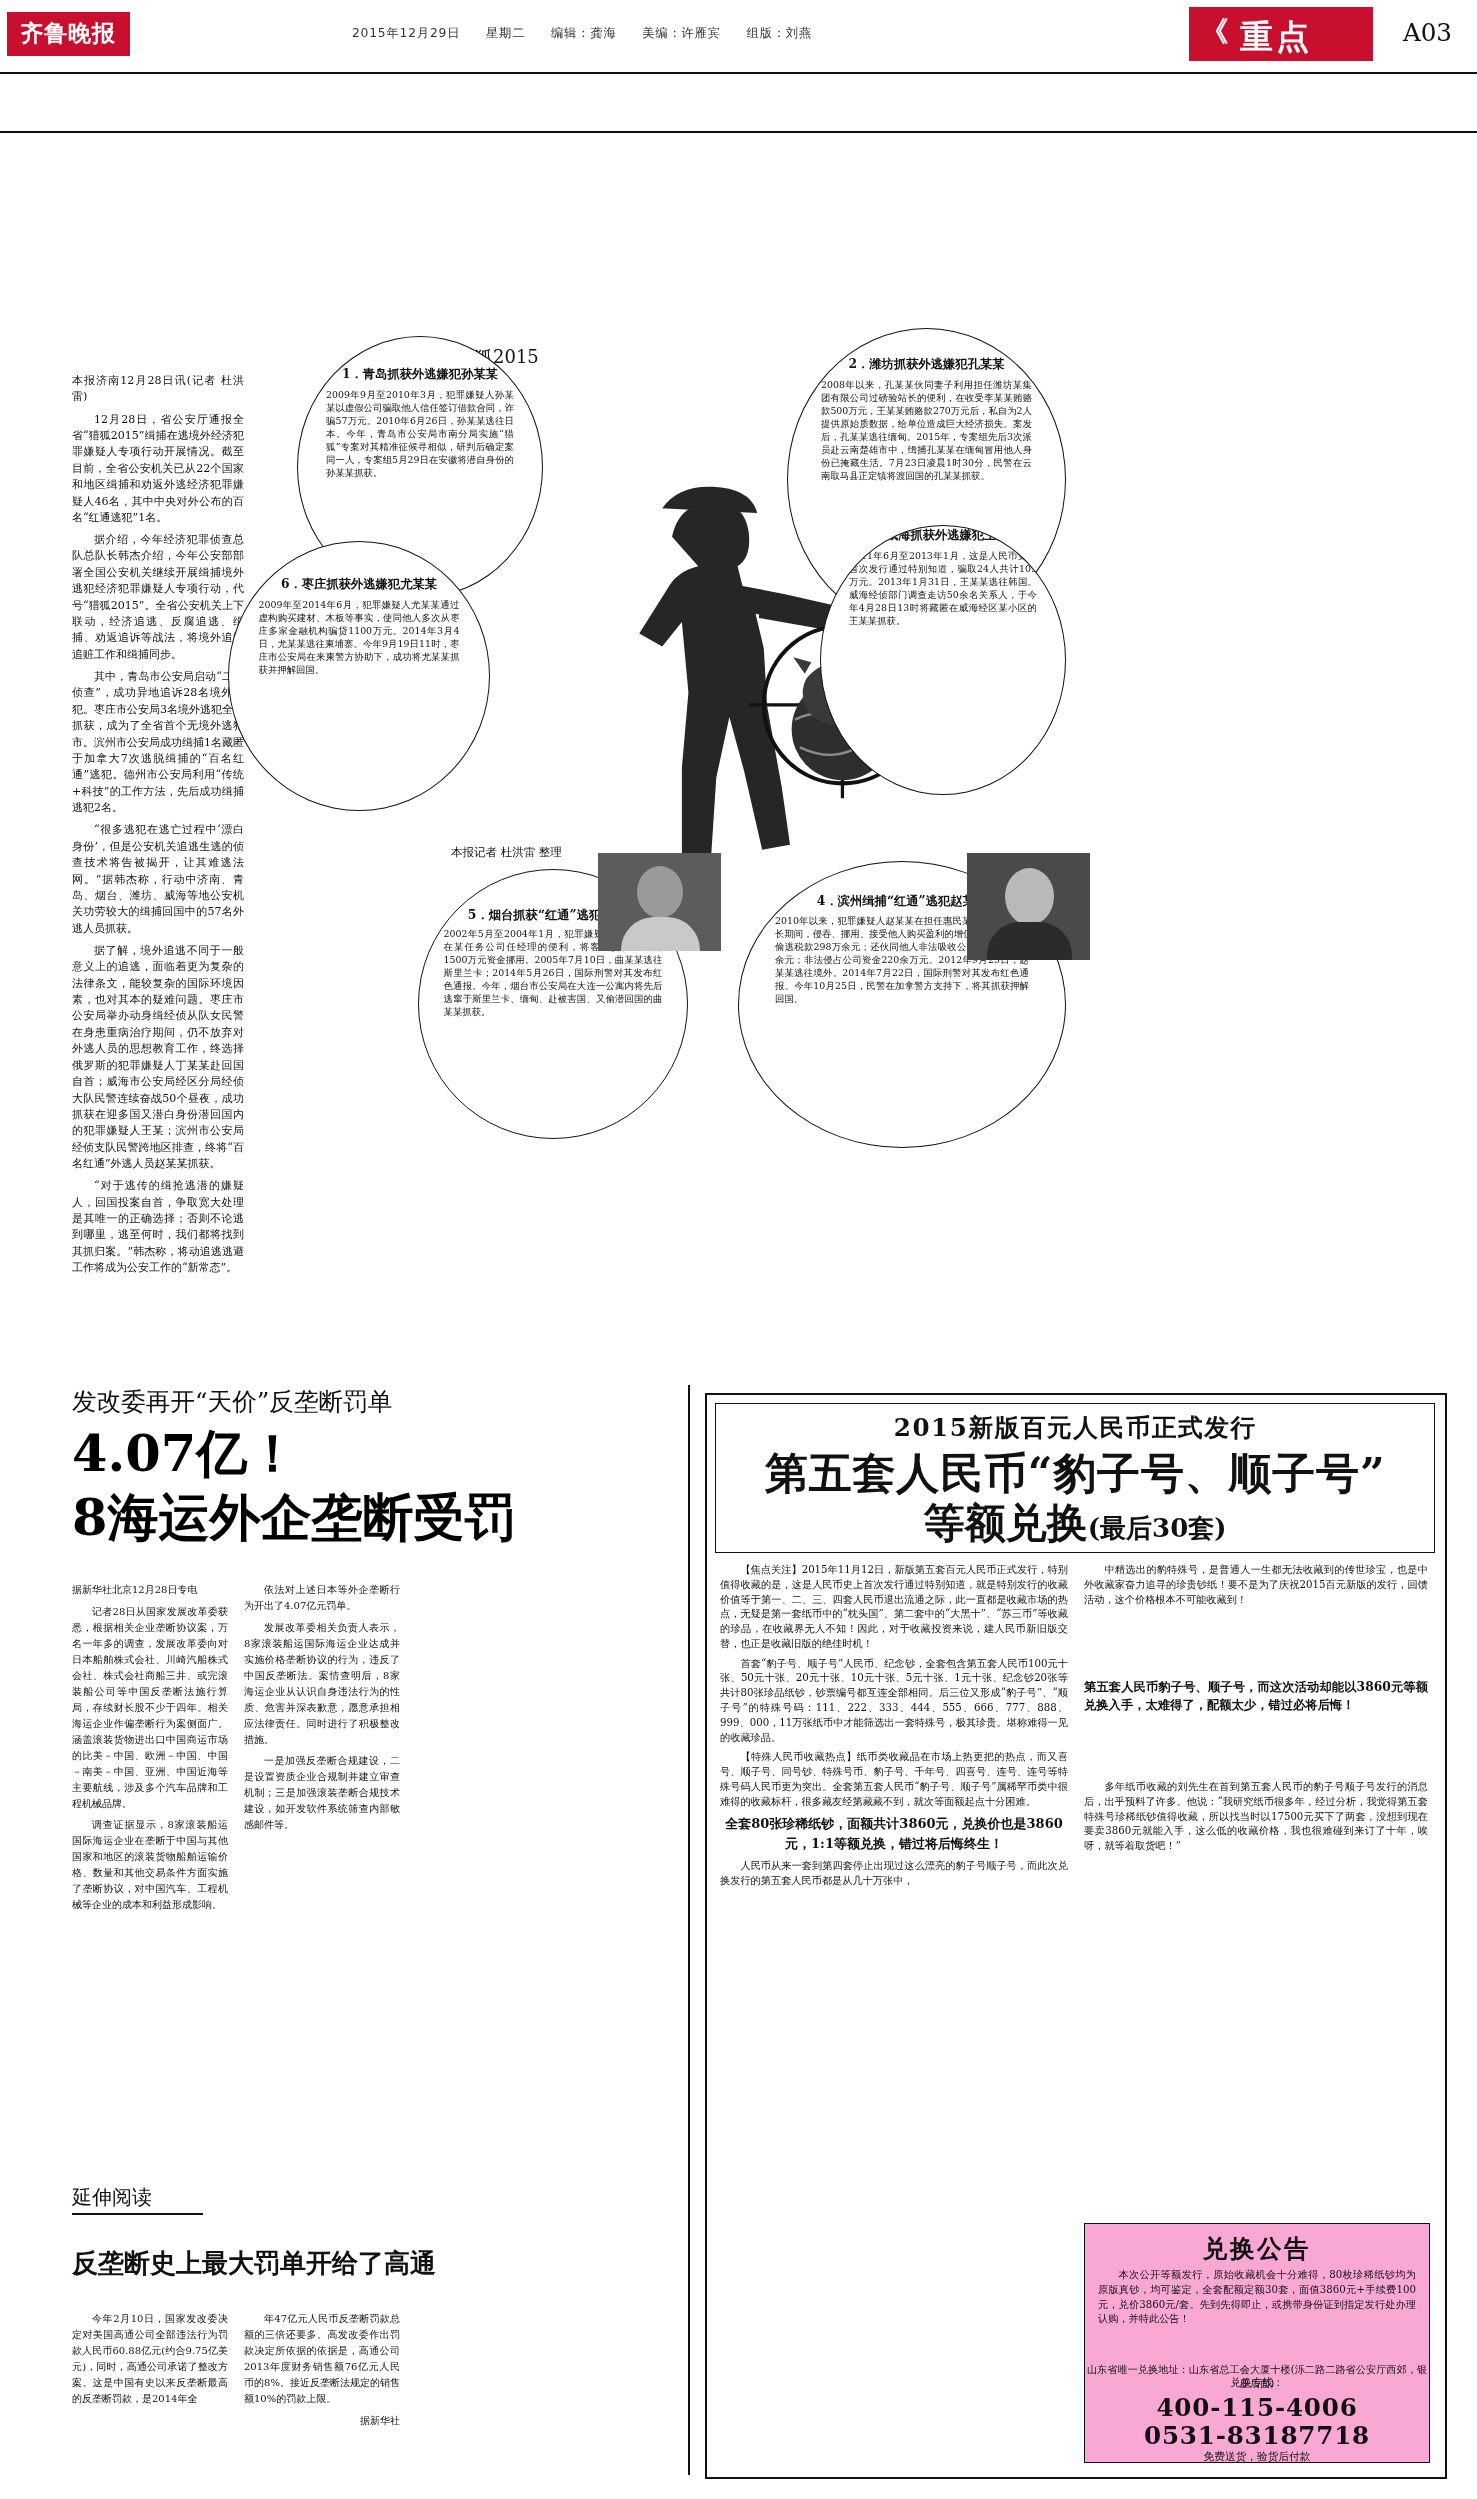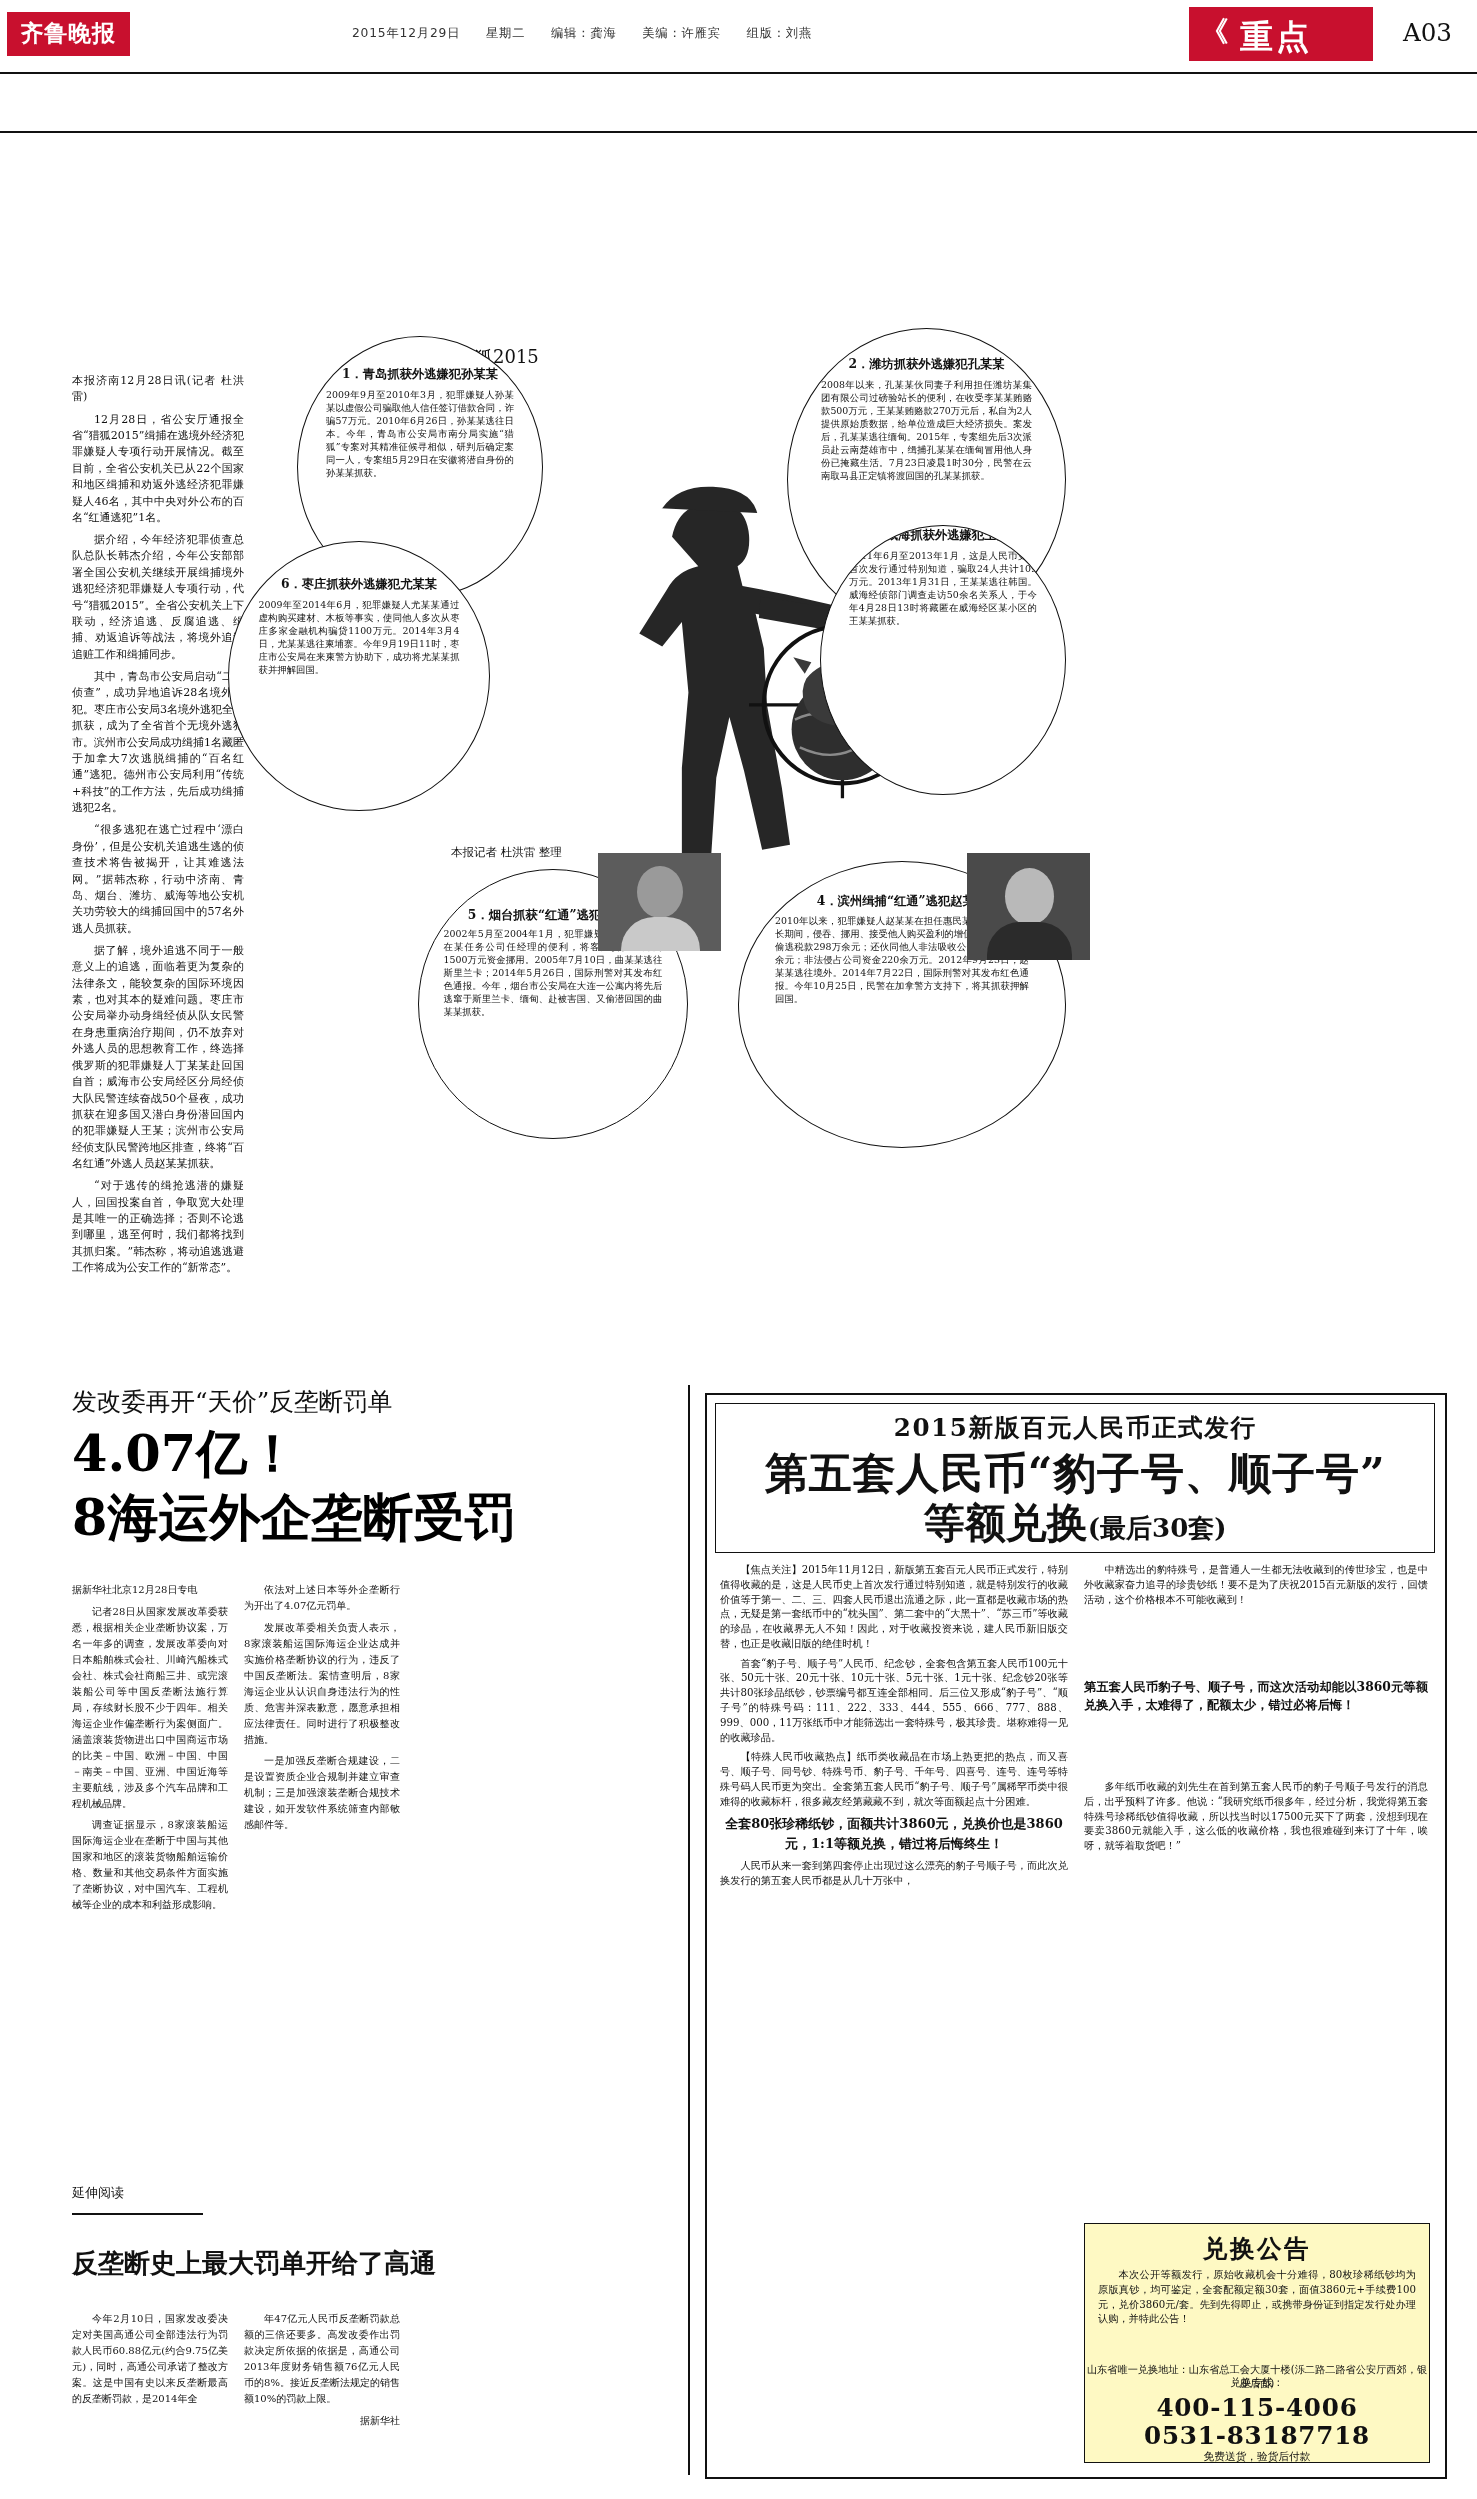--- a/index.html
+++ b/index.html
@@ -51,42 +51,42 @@
   .bighead{position:absolute;font-size:51px;line-height:54px;font-weight:bold;
         font-family:"DejaVu Serif","Liberation Serif",serif;color:#000;}
 
   
   .bodycol{position:absolute;font-size:10px;line-height:16px;text-align:justify;color:#111;
         font-family:"DejaVu Serif","Liberation Serif",serif;}
   .bodycol p{margin:0 0 5.7px 0;text-indent:2em;}
   .bodycol p.nf{text-indent:0;}
 
   
-  .ext-label{position:absolute;font-size:13px;font-family:"DejaVu Serif","Liberation Serif",serif;}
+  .ext-label{position:absolute;font-size:20px;font-family:"DejaVu Serif","Liberation Serif",serif;}
   .ext-rule{position:absolute;height:1.6px;background:#111;}
   .ext-head{position:absolute;font-size:26px;font-weight:bold;font-family:"DejaVu Serif","Liberation Serif",serif;}
 
   
   .adbox{position:absolute;left:705px;top:1393px;width:738px;height:1082px;border:2.5px solid #111;background:#fff;}
   .ad-top{position:absolute;left:8.2px;top:8.2px;width:718px;height:148px;border:1.6px solid #111;}
   .ad-l1{position:absolute;left:0;top:6.6px;width:718px;text-align:center;font-size:24.6px;font-weight:bold;
         font-family:"DejaVu Serif","Liberation Serif",serif;letter-spacing:1.6px;}
   .ad-l2{position:absolute;left:0;top:41px;width:718px;text-align:center;font-size:43px;font-weight:bold;
         font-family:"DejaVu Serif","Liberation Serif",serif;letter-spacing:0.8px;}
   .ad-l3{position:absolute;left:0;top:92px;width:718px;text-align:center;font-size:41px;font-weight:bold;
         font-family:"DejaVu Serif","Liberation Serif",serif;}
   .ad-l3 small{font-size:26px;}
   .adcol{position:absolute;font-size:10.2px;line-height:14.8px;text-align:justify;
         font-family:"DejaVu Serif","Liberation Serif",serif;}
   .adcol p{margin:0 0 4.9px 0;text-indent:2em;}
   .adcol p.nf{text-indent:0;}
   .adcol p.b{font-weight:bold;}
   .ad-bold{position:absolute;font-weight:bold;font-size:12.3px;line-height:18px;text-align:justify;
         font-family:"DejaVu Serif","Liberation Serif",serif;}
-  .notice{position:absolute;left:377px;top:828px;width:344px;height:238px;border:1.6px solid #111;background:#fef9c3;}
+  .notice{position:absolute;left:377px;top:828px;width:344px;height:238px;border:1.6px solid #111;background:#f9a8d4;}
   .notice-title{position:absolute;left:0;top:8.2px;width:344px;text-align:center;font-size:24.6px;font-weight:bold;
         font-family:"DejaVu Serif","Liberation Serif",serif;letter-spacing:2.5px;}
   .notice-body{position:absolute;left:13px;top:44px;width:318px;font-size:10.2px;line-height:14.8px;text-align:justify;
         font-family:"DejaVu Serif","Liberation Serif",serif;}
   .notice-body p{margin:0 0 4.1px 0;text-indent:2em;}
   .notice-line{position:absolute;left:0;width:344px;text-align:center;font-family:"DejaVu Serif","Liberation Serif",serif;}
   .phone{font-size:24.6px;font-weight:bold;letter-spacing:0.8px;}
 
   .vrule{position:absolute;width:1.6px;background:#111;}
 </style>

